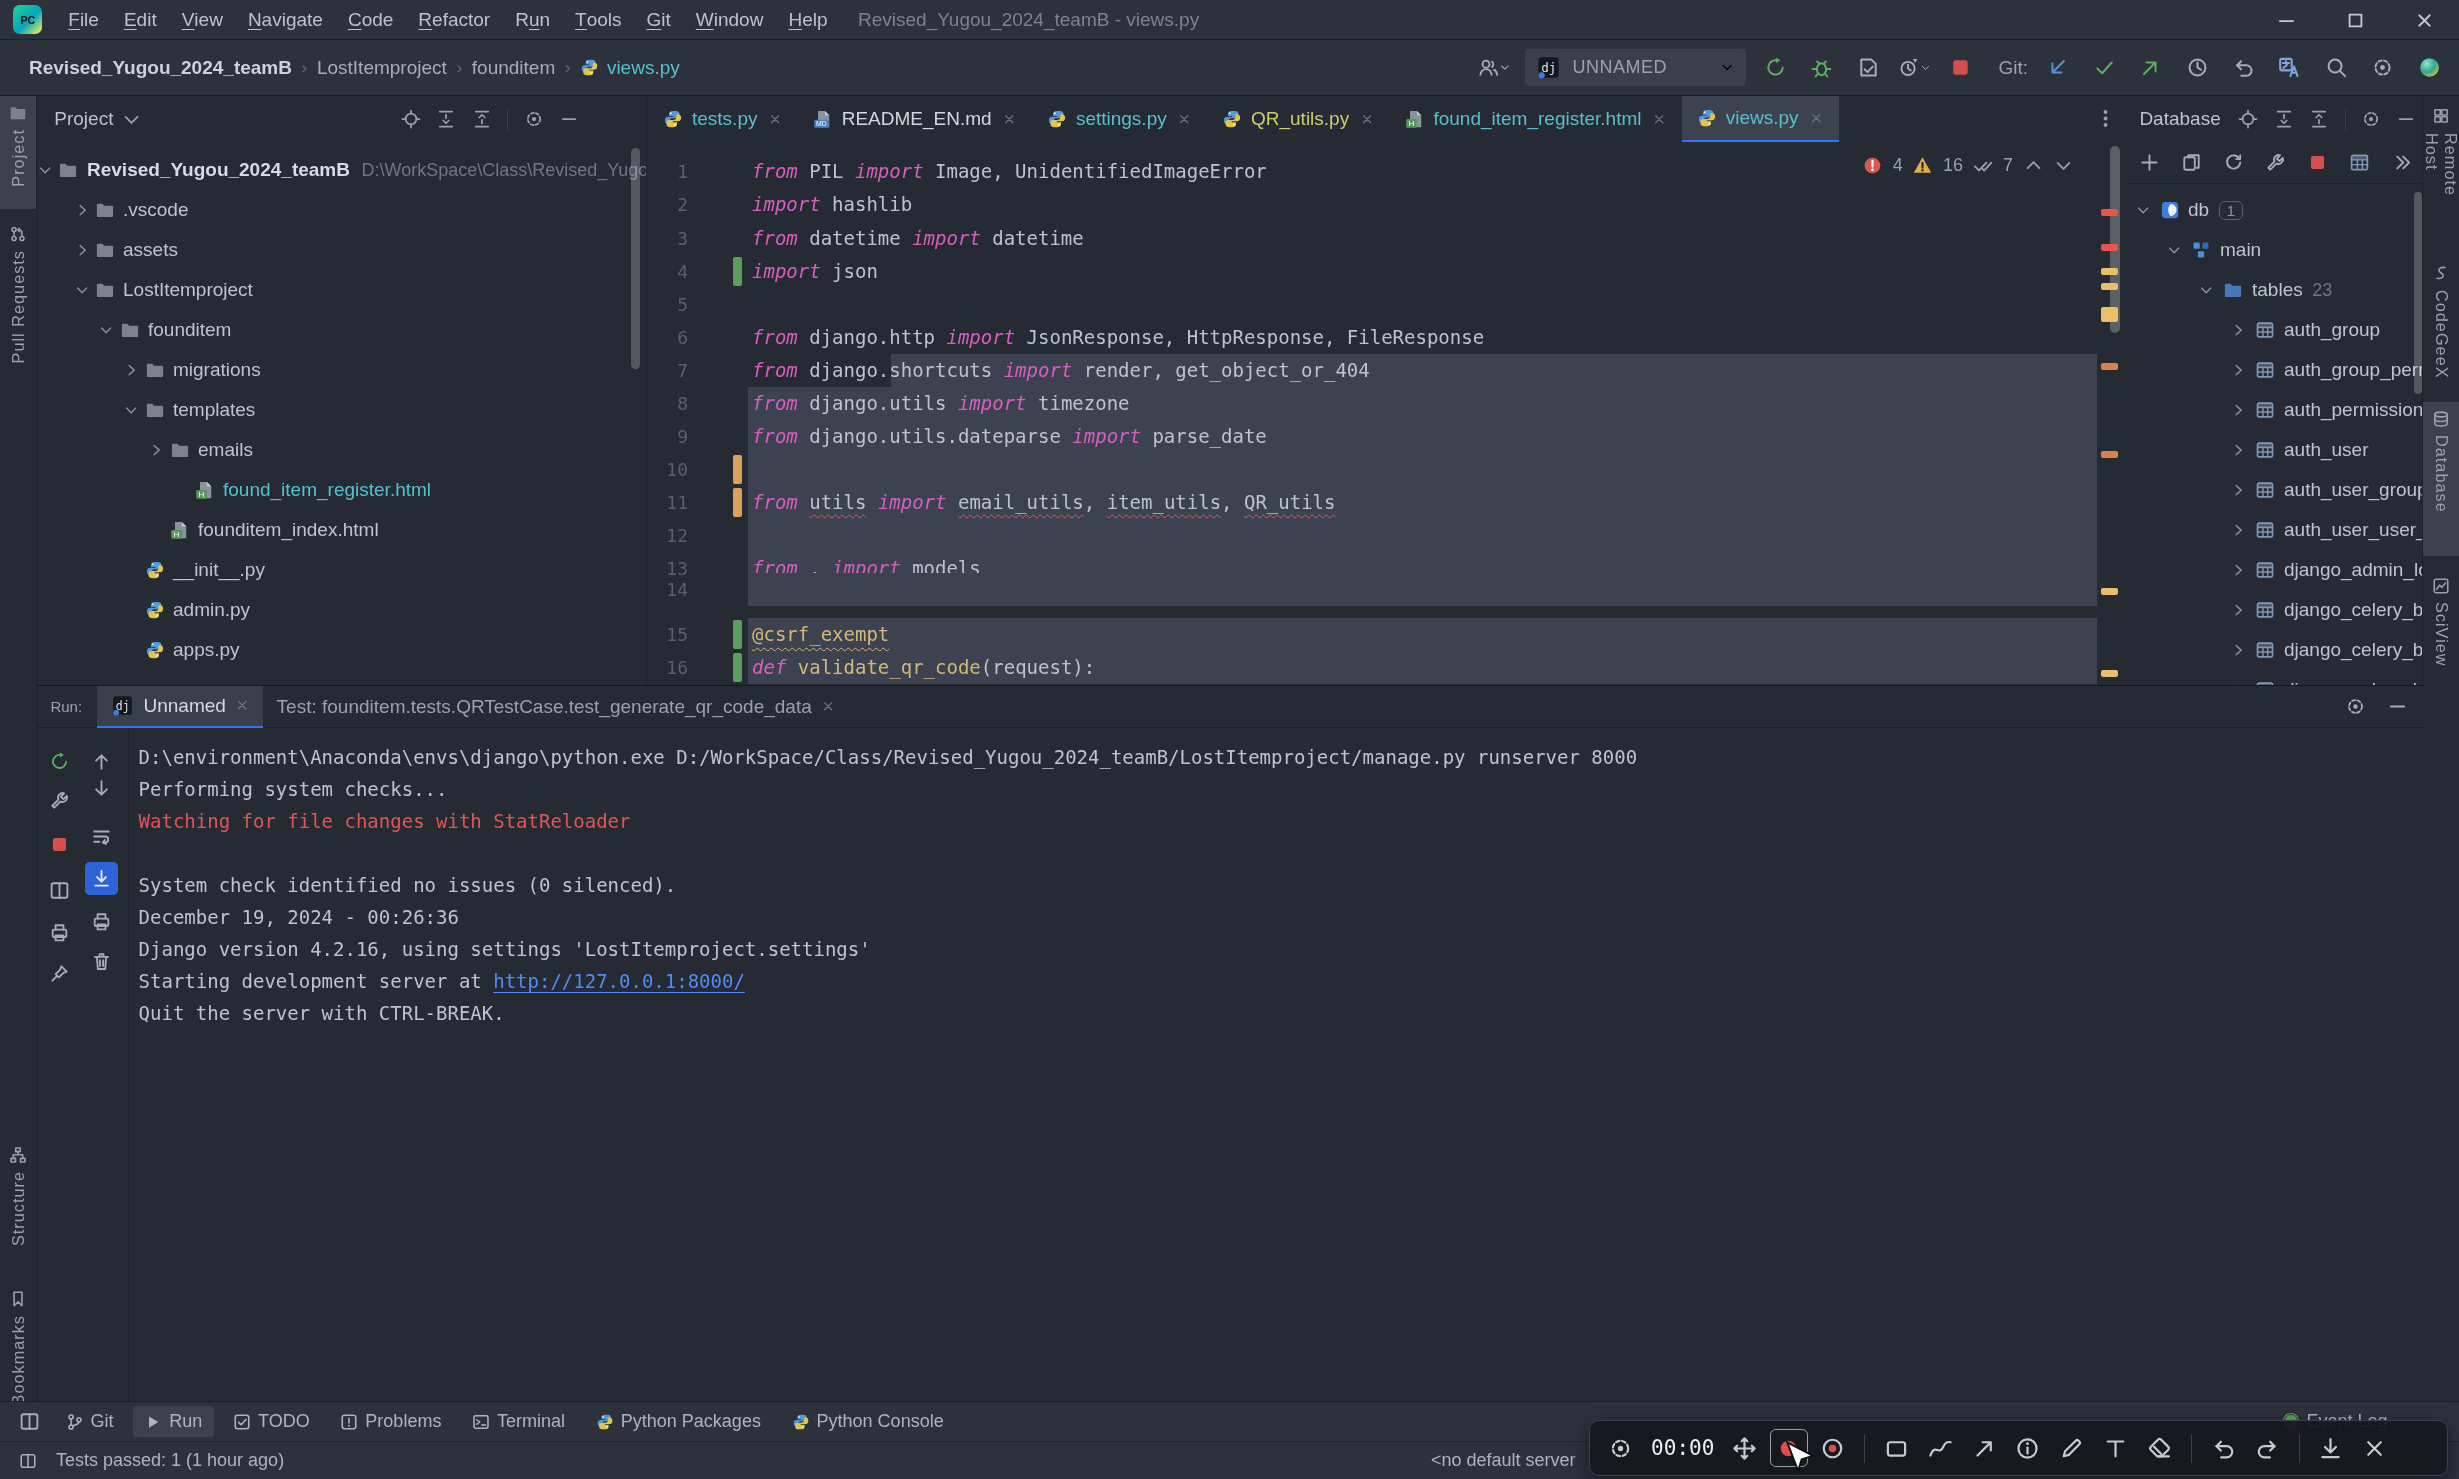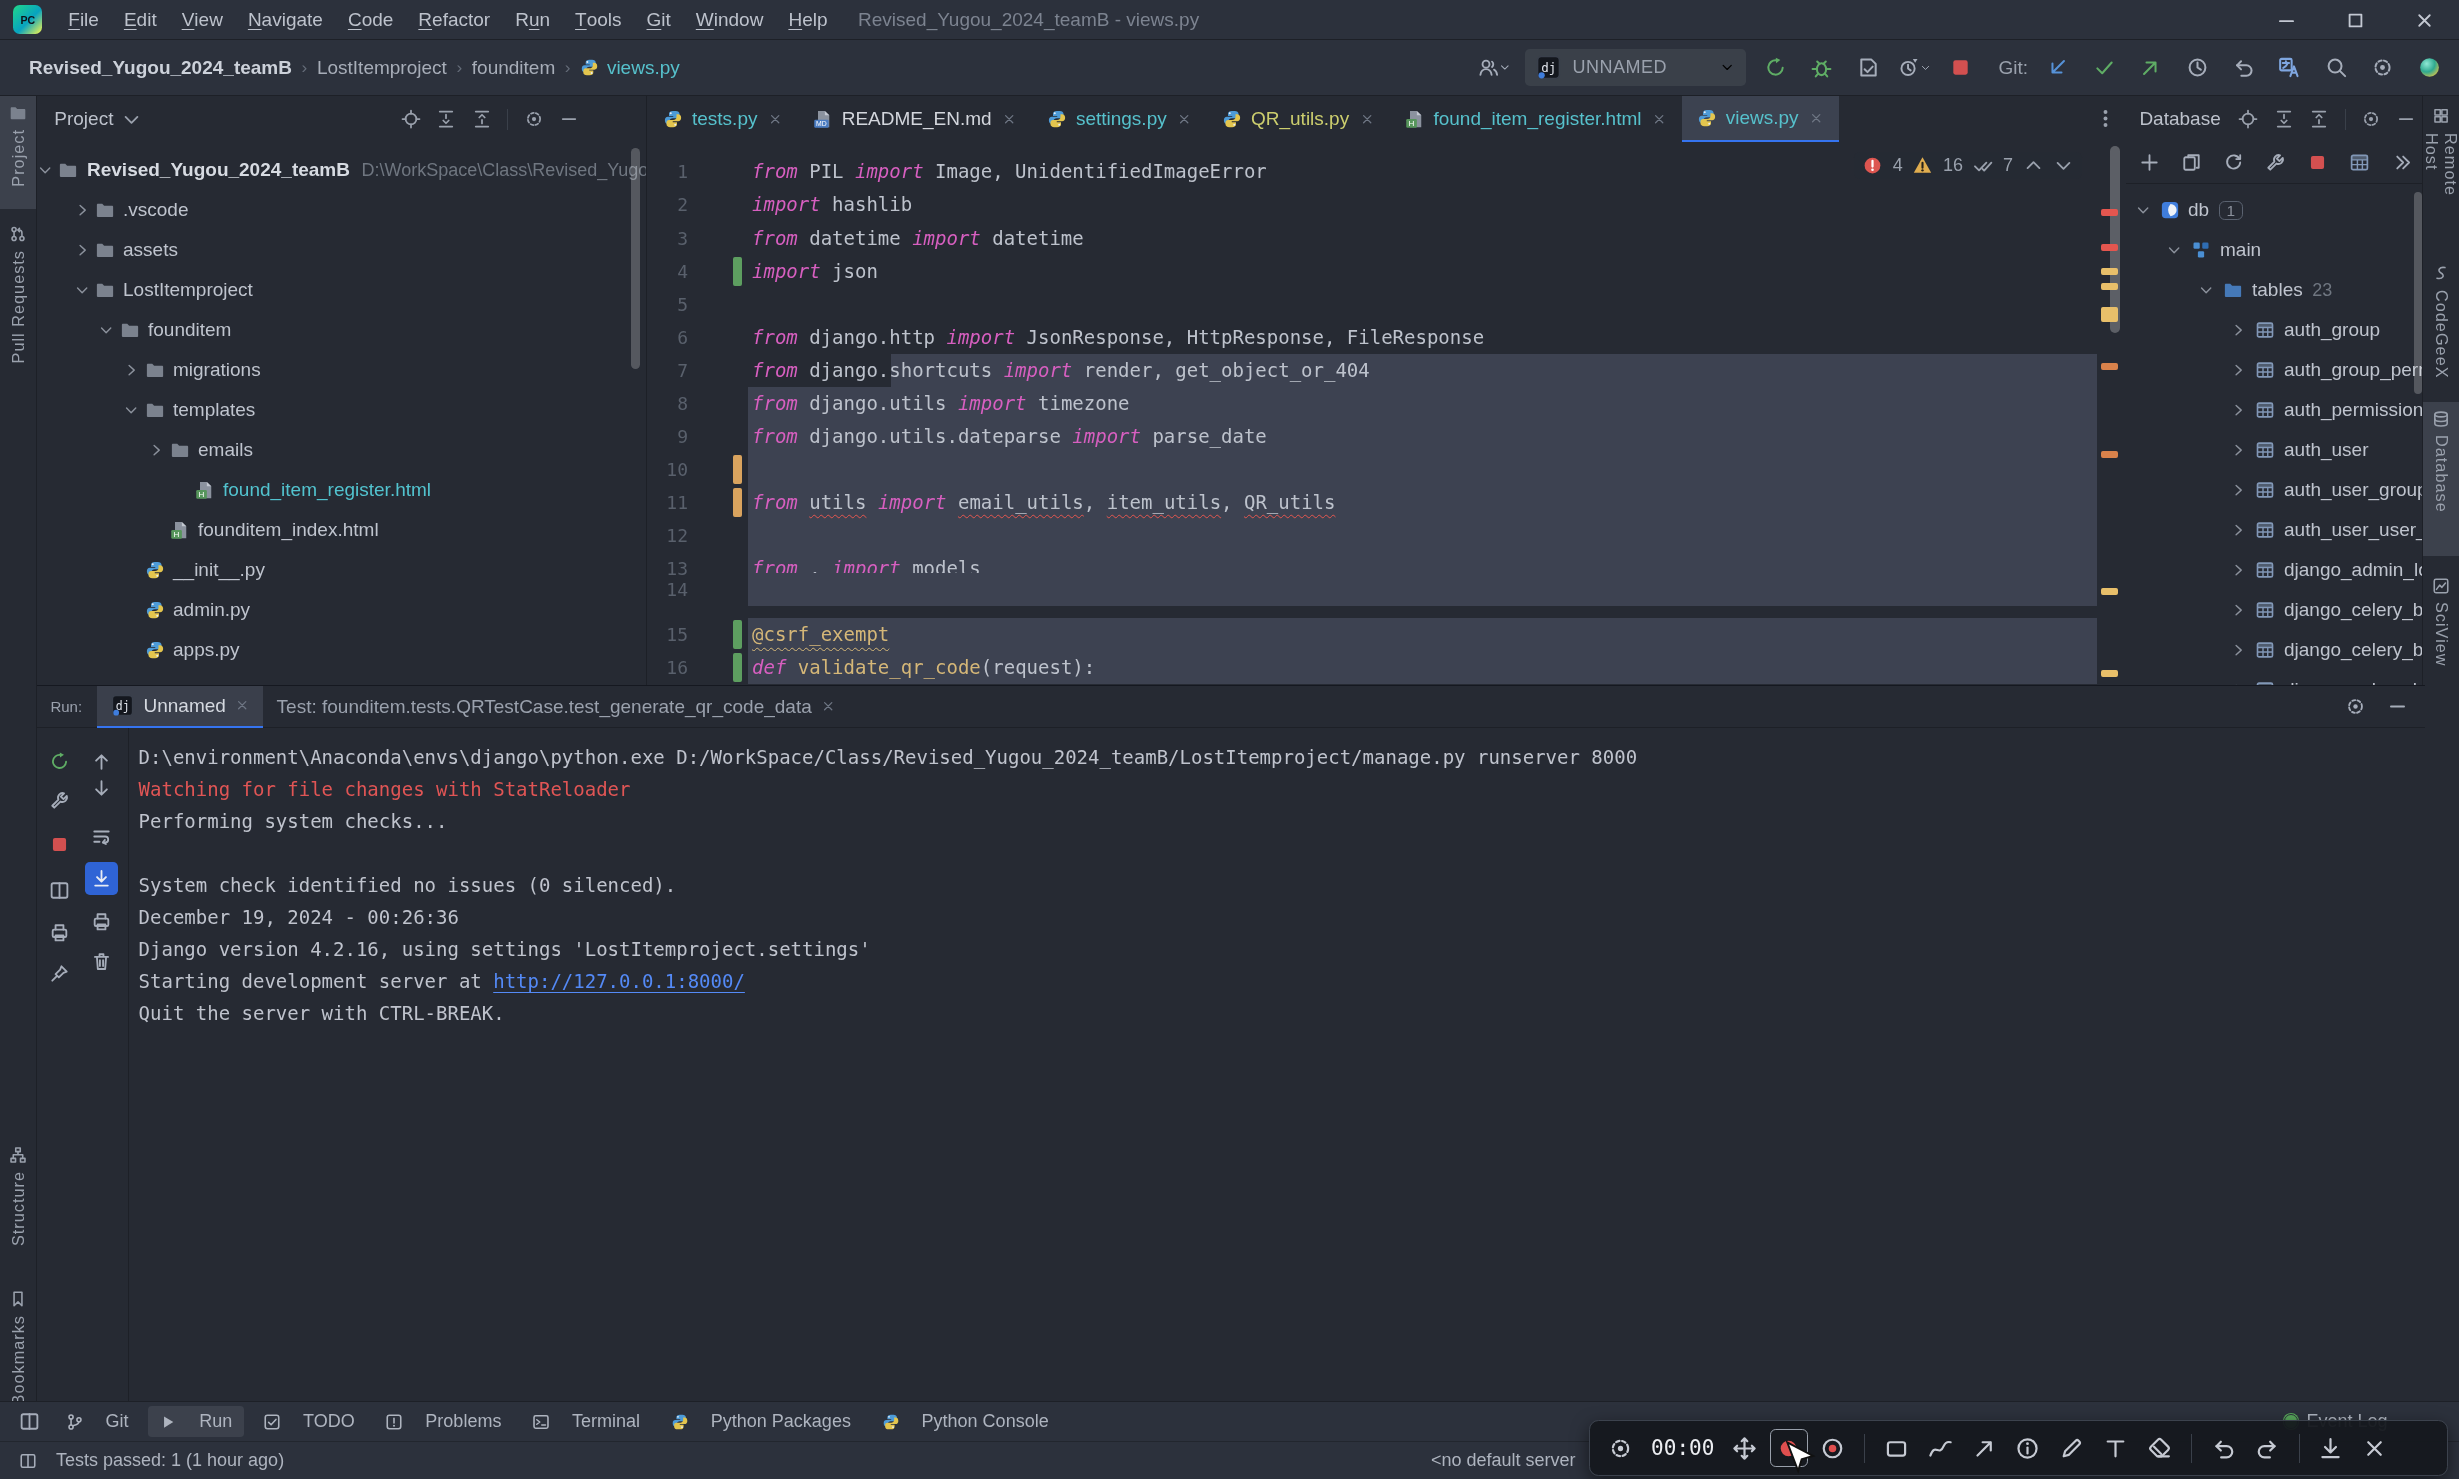--- a/index.html
+++ b/index.html
@@ -120,21 +120,21 @@
   .rg-icon.bluebg { background:#2f64d6; color:#e8ecf4; }
   #console { position:absolute; left:92px; top:42px; right:0; bottom:0; font-family:"DejaVu Sans Mono", monospace;
     font-size:19px; padding:13.4px 0 0 9.6px; }
   .con-line { height:32px; line-height:32px; white-space:pre; }
   .c-plain { color:#bfc3cd; } .c-red { color:#e05555; }
   .c-link { color:#548af7; text-decoration:underline; text-underline-offset:3.8px; }
 
   
   #bottombar { position:absolute; left:0; top:1401px; width:2459px; height:40px; background:#2c313c;
     border-top:1px solid #1d2027; display:flex; align-items:center; gap:7.7px; padding:0 13.4px; }
-  .bb-item { display:flex; align-items:center; gap:22px; color:#aeb4bf; font-size:18px; padding:4.8px 11.5px; border-radius:3.8px; }
+  .bb-item { display:flex; align-items:center; gap:7px; color:#aeb4bf; font-size:18px; padding:4.8px 11.5px; border-radius:3.8px; }
   .bb-item.active { background:#3c414c; }
   .bb-right { margin-left:auto; display:flex; align-items:center; gap:8.6px; color:#aeb4bf; font-size:18px; padding-right:58px; }
   .green-dot { width:14.4px; height:14.4px; border-radius:50%; background:#57a65a; border:1.9px solid #2c313c; box-shadow:0 0 0 1px #57a65a; }
 
   #statusbar { position:absolute; left:0; top:1441px; width:2459px; height:38px; background:#2c313c;
     border-top:1px solid #22262e; display:flex; align-items:center; color:#aeb4bf; font-size:18px; }
   #status-left { display:flex; align-items:center; gap:11.5px; margin-left:11.5px; }
   #status-server { position:absolute; left:1431px; color:#aeb4bf; }
 
   
@@ -1134,22 +1134,22 @@
         </div>
         <div class="rg-icon" style="left: 48px; top: 217px;">
           <svg class="ic" style="width:21px;height:21px" viewBox="0 0 16 16">
             <path d="M3 4.5h10M6.5 4.5v-2h3v2M4.5 4.5l.7 9.2h5.6l.7-9.2" class="s"></path>
             <path d="M6.8 7v4.4M9.2 7v4.4" class="s"></path>
           </svg>
         </div>
       </div>
     <div id="console">
         <div class="con-line"><span class="c-plain">D:\environment\Anaconda\envs\django\python.exe D:/WorkSpace/Class/Revised_Yugou_2024_teamB/LostItemproject/manage.py runserver 8000</span></div>
+        <div class="con-line"><span class="c-plain">Performing system checks...</span></div>
         <div class="con-line"><span class="c-red">Watching for file changes with StatReloader</span></div>
-        <div class="con-line"><span class="c-plain">Performing system checks...</span></div>
         <div class="con-line">&nbsp;</div>
         <div class="con-line"><span class="c-plain">System check identified no issues (0 silenced).</span></div>
         <div class="con-line"><span class="c-plain">December 19, 2024 - 00:26:36</span></div>
         <div class="con-line"><span class="c-plain">Django version 4.2.16, using settings 'LostItemproject.settings'</span></div>
         <div class="con-line"><span class="c-plain">Starting development server at </span><span class="c-link">http://127.0.0.1:8000/</span></div>
         <div class="con-line"><span class="c-plain">Quit the server with CTRL-BREAK.</span></div>
       </div>
   </div>
 
   <div id="bottombar">

